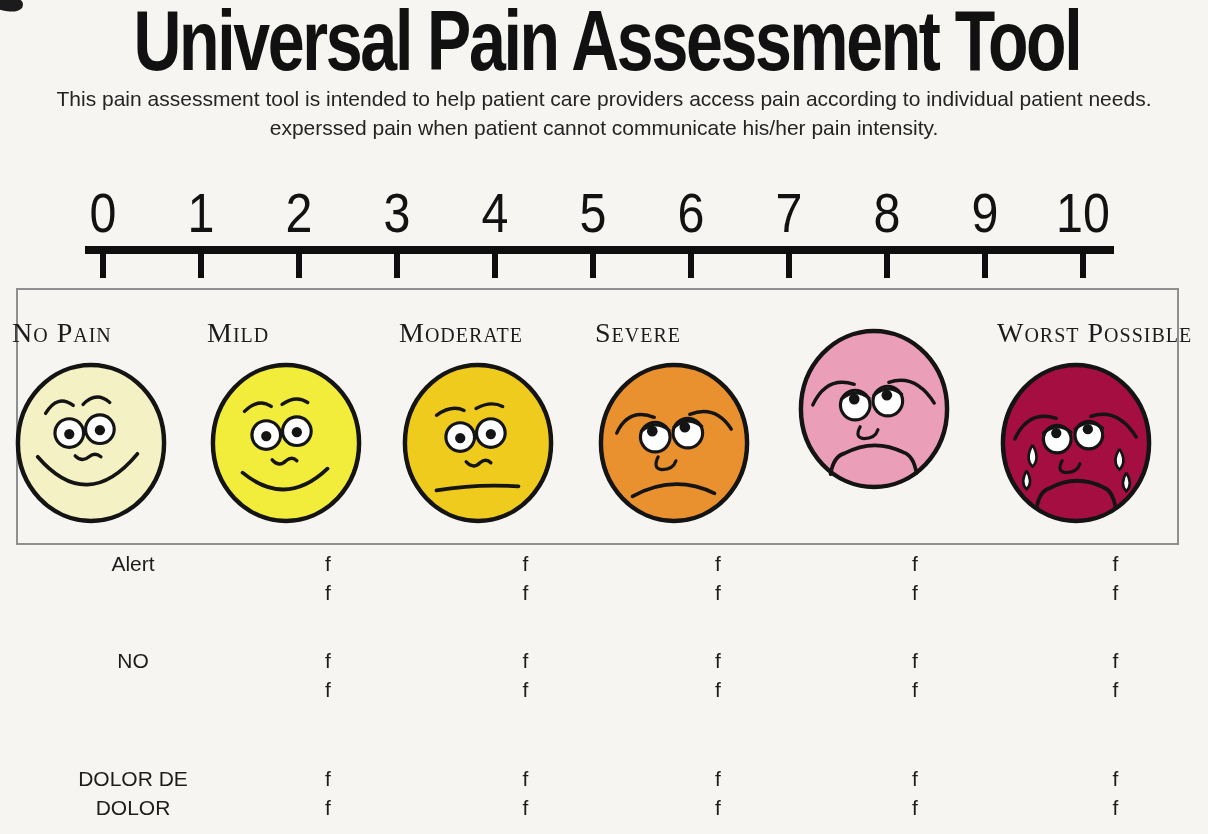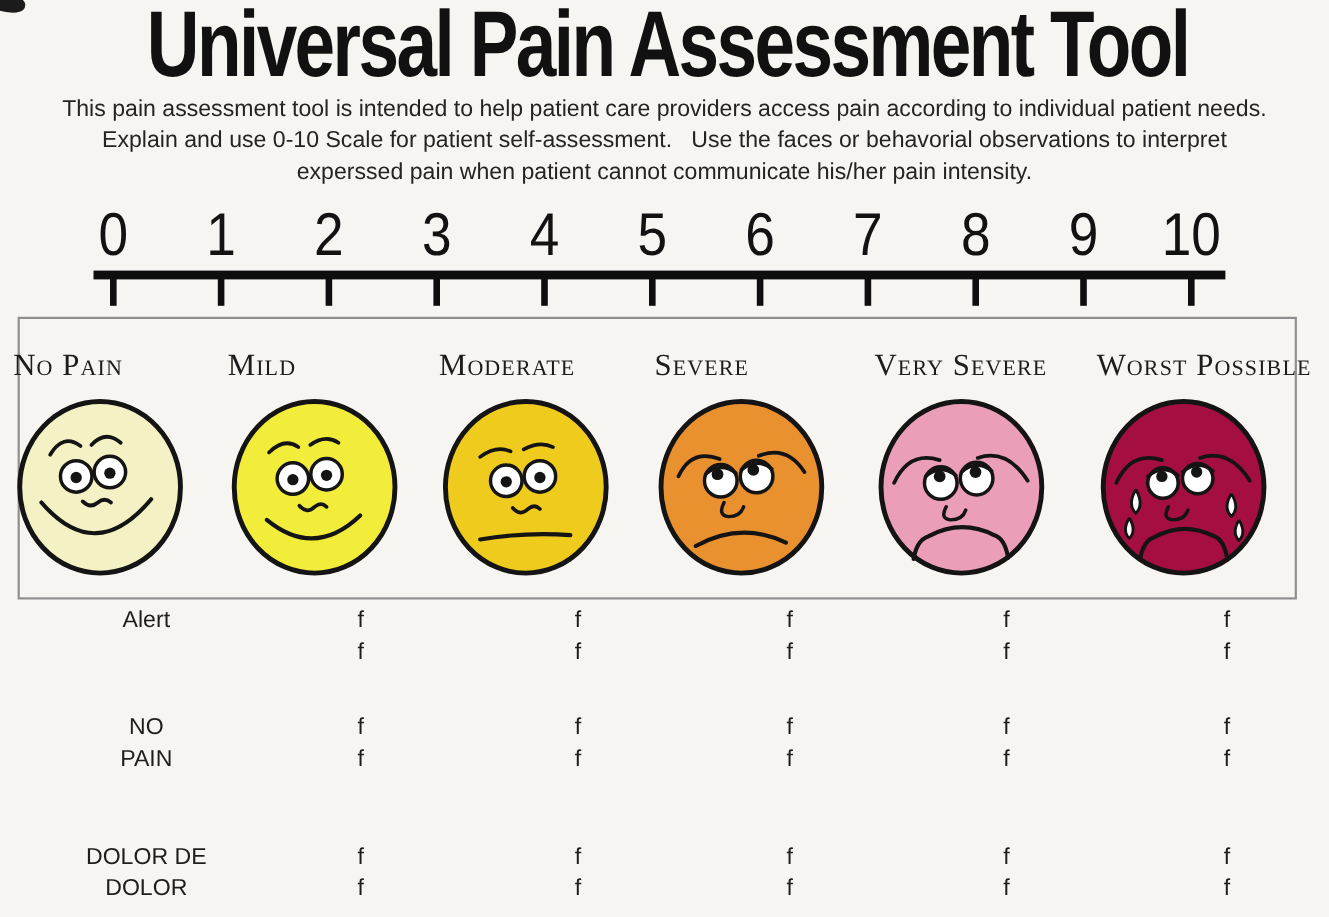--- a/index.html
+++ b/index.html
@@ -60,21 +60,20 @@
 <div class="stage">
 
   <div class="smudge"></div>
 
   <div class="title">
     <span>Universal Pain Assessment Tool</span>
   </div>
 
   <div class="subtitle">
     <div>This pain assessment tool is intended to help patient care providers access pain according to individual patient needs.</div>
-    <div>Explain and use 0-10 Scale for patient self-assessment.   Use the faces or behavorial observations to interpret</div>
     <div>experssed pain when patient cannot communicate his/her pain intensity.</div>
   </div>
 
   <div>
     <span class="scale-number" style="left:103px">0</span>
     <span class="scale-number" style="left:201px">1</span>
     <span class="scale-number" style="left:299px">2</span>
     <span class="scale-number" style="left:397px">3</span>
     <span class="scale-number" style="left:495px">4</span>
     <span class="scale-number" style="left:593px">5</span>
@@ -173,21 +172,20 @@
         <circle cx="62" cy="81" r="5.2" fill="#141414"></circle>
         <circle cx="93" cy="77" r="5.2" fill="#141414"></circle>
         <g fill="none" stroke="#141414" stroke-width="3.4" stroke-linecap="round">
           <path d="M68,105 Q75,113 82,106 Q88,101 93,106"></path>
           <path d="M38,134 Q80,127 121,130" stroke-width="3.8"></path>
         </g>
       </svg>
     </div>
 
     <div class="face-col" style="left:777px">
-      <div class="face-label">Very Severe</div>
       <svg viewBox="0 0 160 170" width="158" height="168">
         <ellipse cx="80" cy="86" rx="74" ry="79" stroke="#141414" stroke-width="4.5" fill="#eb9eb8"></ellipse>
         <g fill="none" stroke="#141414" stroke-width="3.4" stroke-linecap="round">
           <path d="M18,82 Q32,52 60,61"></path>
             <path d="M95,59 Q122,50 141,80"></path>
         </g>
         <circle cx="61" cy="82" r="15" fill="#ffffff" stroke="#141414" stroke-width="3.2"></circle>
         <circle cx="94" cy="78" r="15" fill="#ffffff" stroke="#141414" stroke-width="3.2"></circle>
         <circle cx="60" cy="76" r="5.4" fill="#141414"></circle>
         <circle cx="93" cy="72" r="5.4" fill="#141414"></circle>
@@ -250,21 +248,20 @@
     <div class="obs-row" style="top:646px">
       <span class="obs-cell obs-label c0">NO</span>
       <span class="obs-cell c1">f</span>
       <span class="obs-cell c2">f</span>
       <span class="obs-cell c3">f</span>
       <span class="obs-cell c4">f</span>
       <span class="obs-cell c5">f</span>
     </div>
 
     <div class="obs-row" style="top:675px">
-      <span class="obs-cell obs-label c0">PAIN</span>
       <span class="obs-cell c1">f</span>
       <span class="obs-cell c2">f</span>
       <span class="obs-cell c3">f</span>
       <span class="obs-cell c4">f</span>
       <span class="obs-cell c5">f</span>
     </div>
 
     <div class="obs-row" style="top:764px">
       <span class="obs-cell obs-label c0">DOLOR DE</span>
       <span class="obs-cell c1">f</span>

